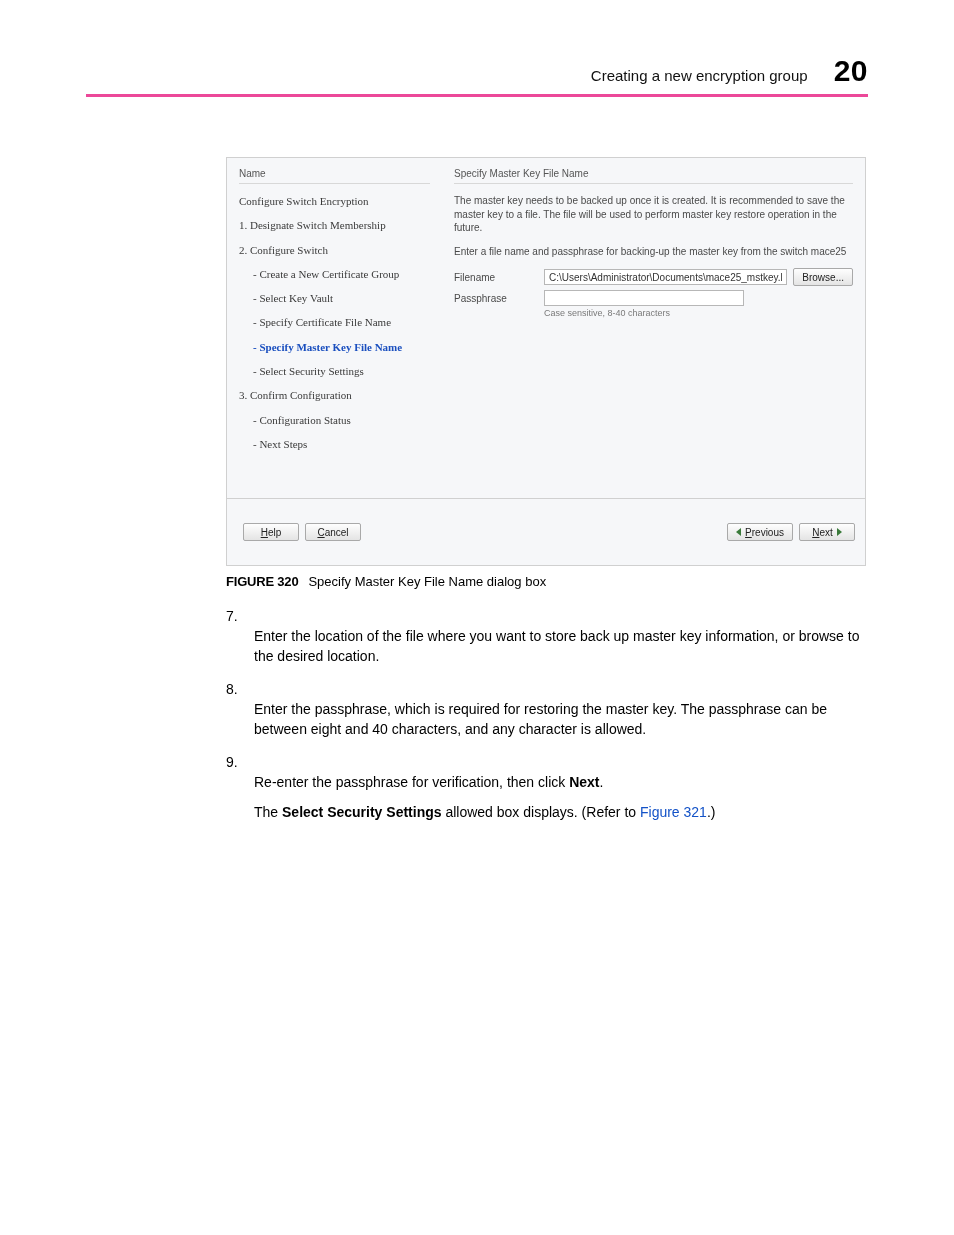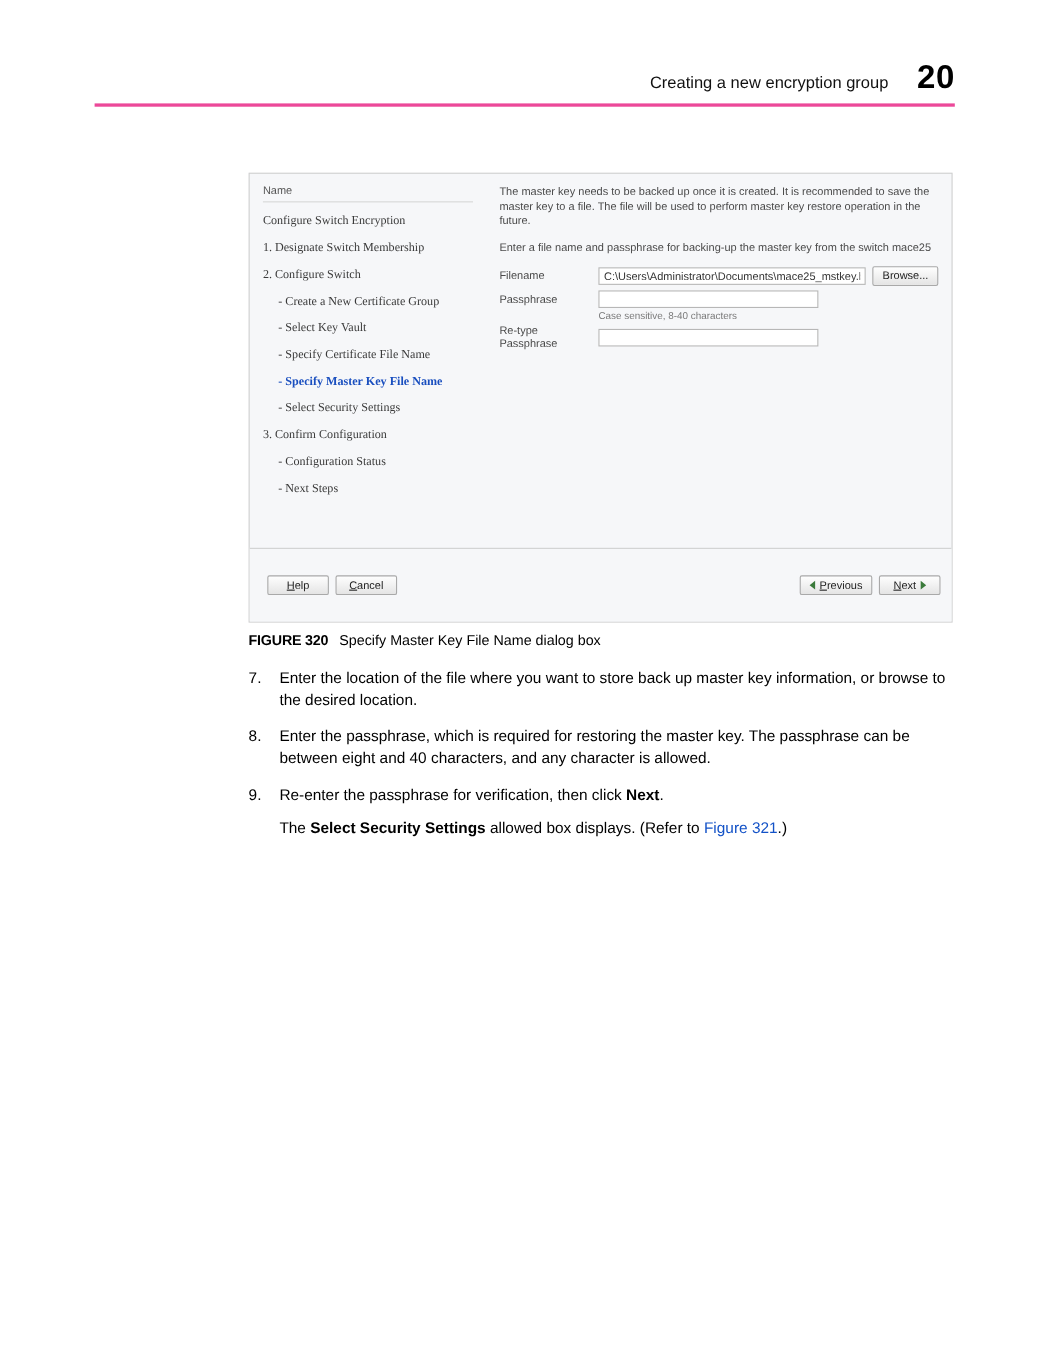--- a/index.html
+++ b/index.html
@@ -164,21 +164,21 @@
   ol.instructions > li {
     display: flex;
     font-size: 14px;
     line-height: 1.4;
     margin-bottom: 14px;
   }
   ol.instructions .num {
     width: 28px;
     flex-shrink: 0;
   }
-  ol.instructions .txt { flex: 1; }
+  ol.instructions .txt { flex: 1; margin-top: 20px; }
   .bold { font-weight: bold; }
   .link { color: #1352c7; }
   .after-text {
     margin-left: 168px;
     font-size: 14px;
     line-height: 1.4;
     margin-top: -4px;
   }
 </style>
 </head>
@@ -201,39 +201,36 @@
         <div class="step-item step-sub">- Select Key Vault</div>
         <div class="step-item step-sub">- Specify Certificate File Name</div>
         <div class="step-item step-sub step-current">- Specify Master Key File Name</div>
         <div class="step-item step-sub">- Select Security Settings</div>
         <div class="step-item">3. Confirm Configuration</div>
         <div class="step-item step-sub">- Configuration Status</div>
         <div class="step-item step-sub">- Next Steps</div>
       </div>
 
       <div class="main-pane">
+        <div class="pane-title">Specify Master Key File Name</div>
         <div class="help-text">The master key needs to be backed up once it is created. It is recommended to save the master key to a file. The file will be used to perform master key restore operation in the future.</div>
         <div class="help-text">Enter a file name and passphrase for backing-up the master key from the switch mace25</div>
 
         <div class="form-row">
           <div class="form-label">Filename</div>
           <input class="text-input" readonly="" value="C:\Users\Administrator\Documents\mace25_mstkey.bak" style="">
           <div class="btn">Browse...</div>
         </div>
 
         <div class="form-row">
           <div class="form-label">Passphrase</div>
           <input class="text-input short" type="password" style="">
         </div>
         <div class="hint">Case sensitive, 8-40 characters</div>
 
-        <div class="form-row">
-          <div class="form-label">Re-type Passphrase</div>
-          <input class="text-input short" type="password" style="">
-        </div>
       </div>
     </div>
 
     <div class="bottom-bar">
       <div class="bottom-left">
         <div class="btn">
             <span><span class="underline-key">H</span>elp</span>
           </div>
         <div class="btn">
             <span><span class="underline-key">C</span>ancel</span>

